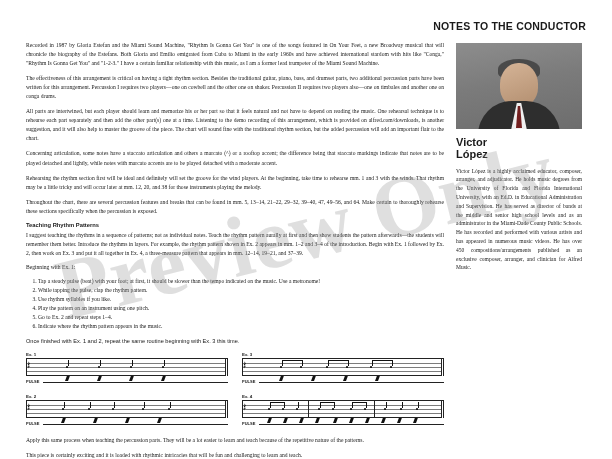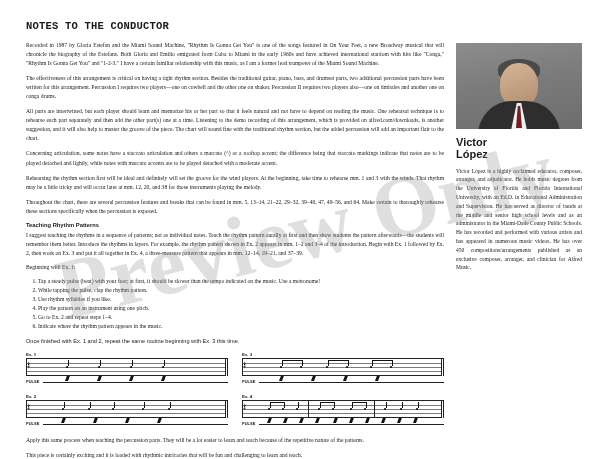--- a/index.html
+++ b/index.html
@@ -15,22 +15,22 @@
     position: relative;
     overflow: hidden;
   }
   .page {
     position: absolute;
     inset: 0;
     padding: 18px 26px 10px 26px;
     box-sizing: border-box;
   }
   .title {
-    text-align: left;
-    font-family: Liberation Mono, monospace;
+    text-align: right;
+    font-family: Liberation Sans, sans-serif;
     font-weight: bold;
     font-size: 10.5px;
     letter-spacing: 0.2px;
     margin: 2px 0 9px 0;
   }
   .columns {
     display: flex;
     gap: 12px;
     align-items: flex-start;
   }

